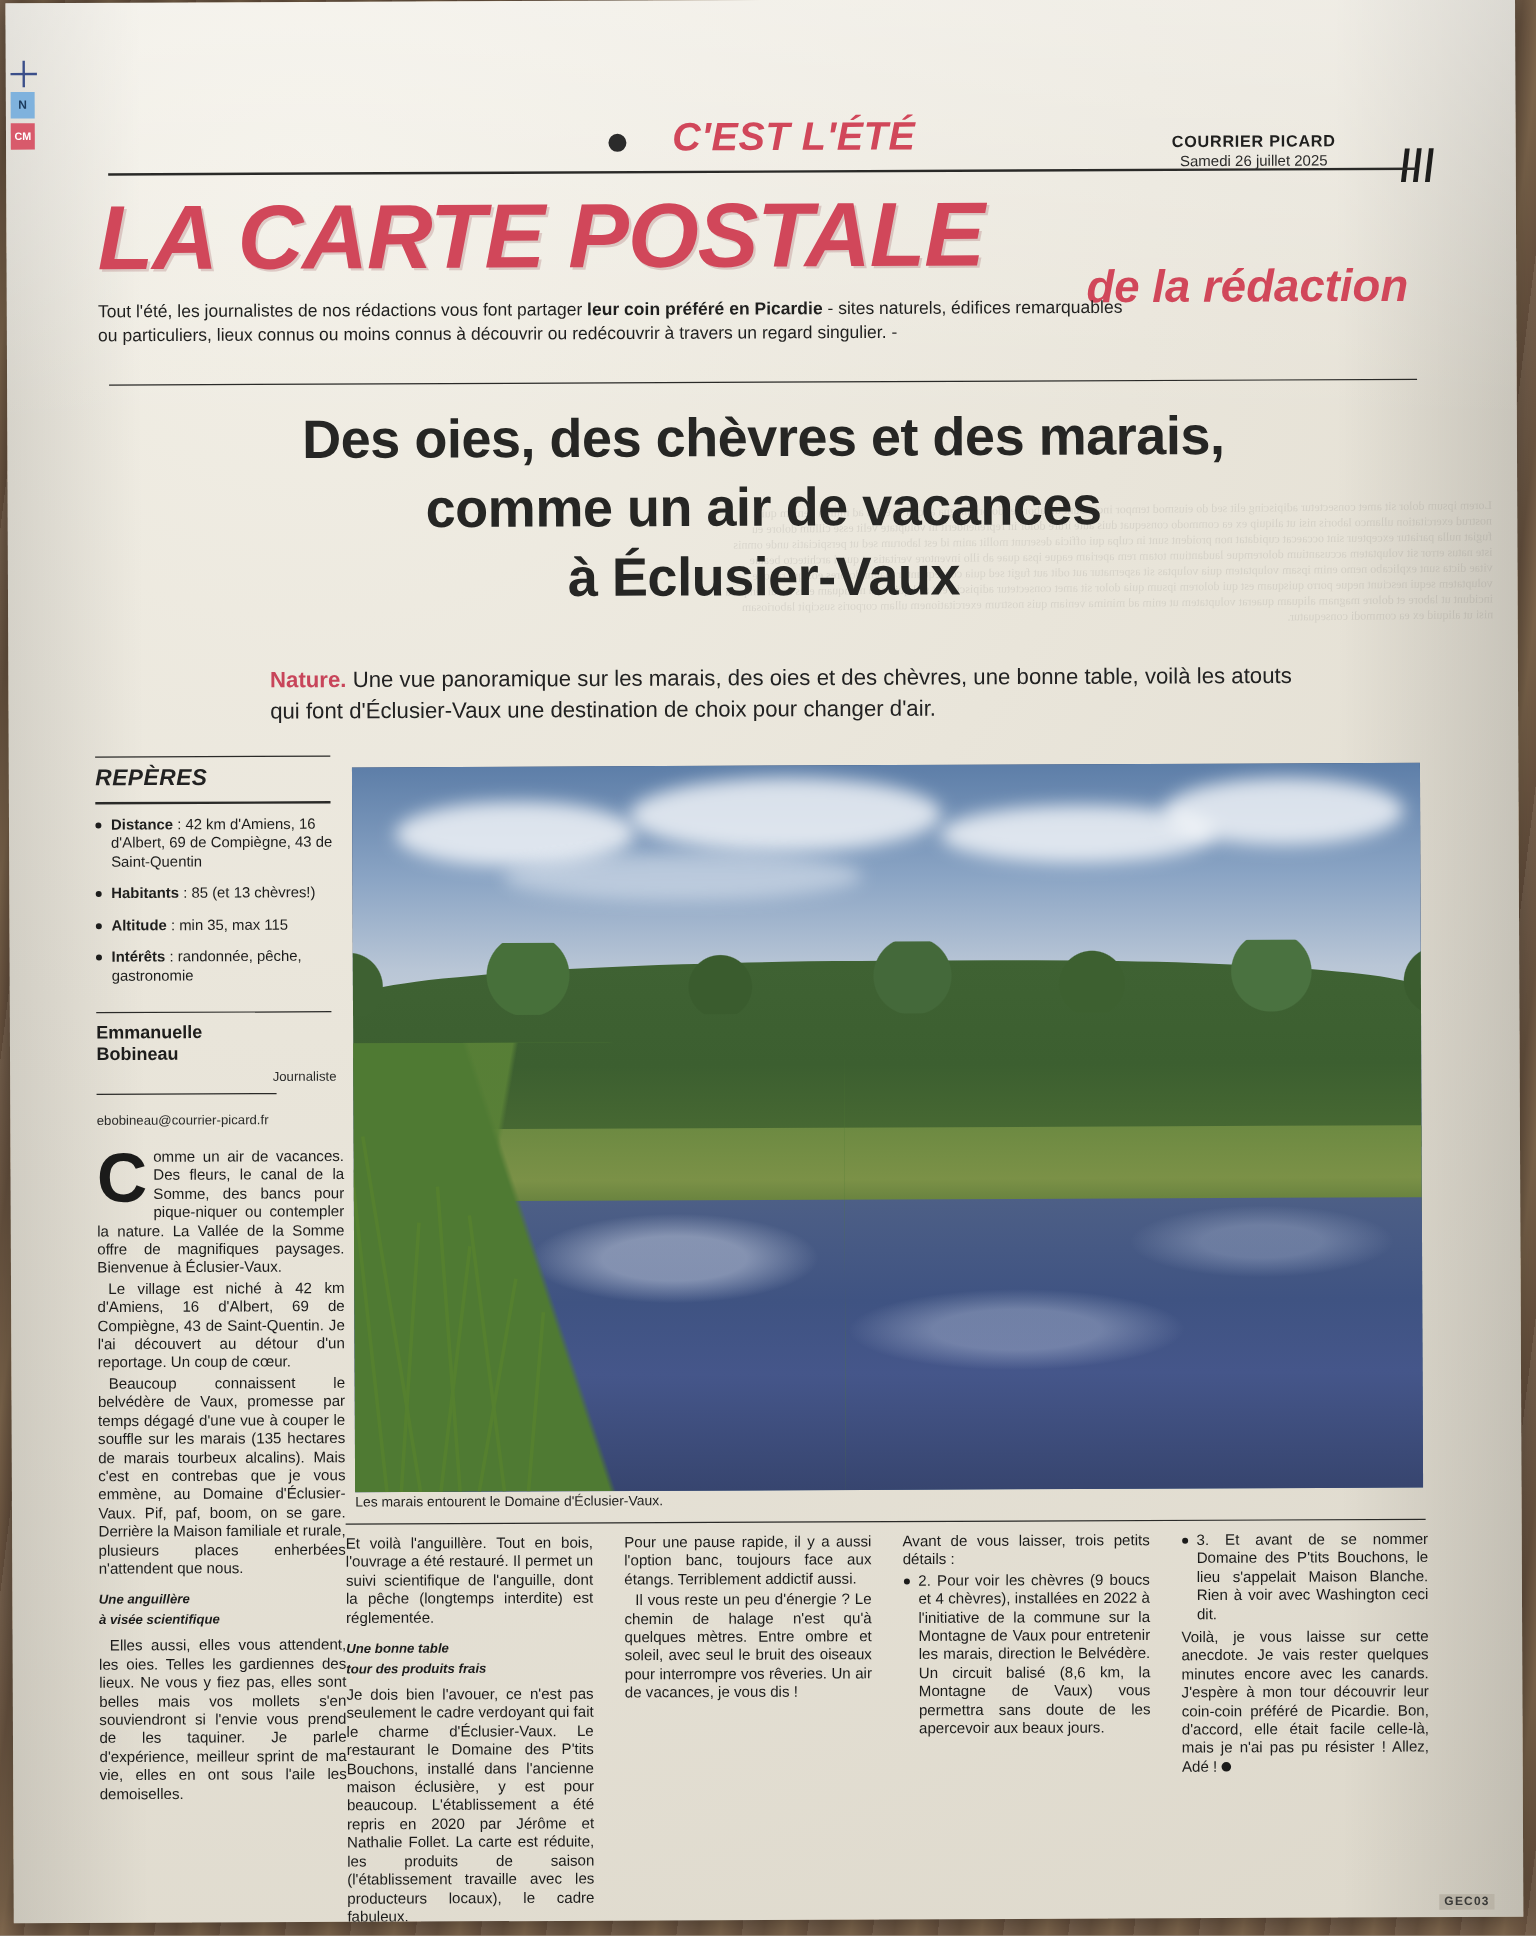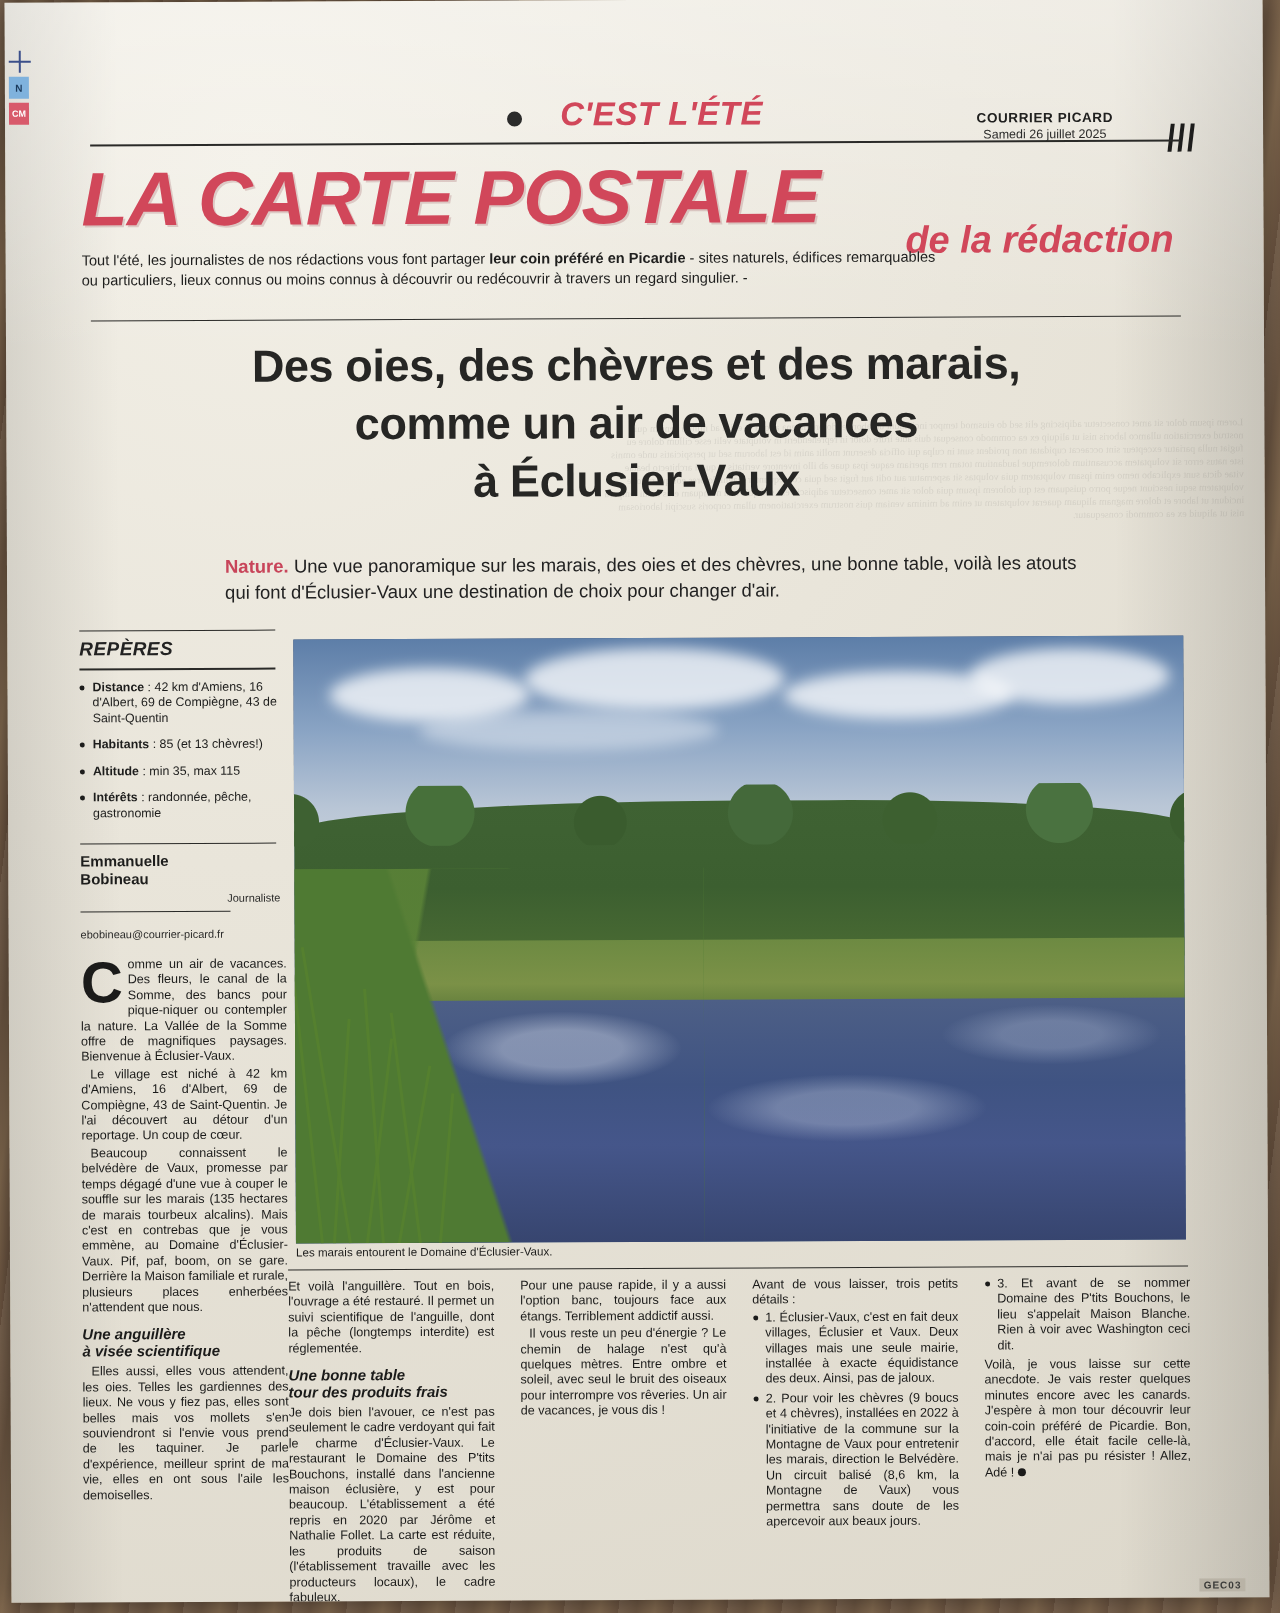--- a/index.html
+++ b/index.html
@@ -146,21 +146,21 @@
     font-size:12.6px;line-height:15.4px;color:#1b1b1a;text-align:justify;
   }
   .leadcol p{margin:0 0 2px 0;text-indent:9px;}
   .leadcol p.first{text-indent:0;}
   .dropcap{
     float:left;font-family:"Liberation Sans",sans-serif;font-weight:bold;
     font-size:58px;line-height:46px;margin:2px 5px 0 0;color:#1b1b1a;
   }
   .subhead{
     font-family:"Liberation Sans",sans-serif;font-weight:bold;font-style:italic;
-    font-size:15px;line-height:17px;color:#1b1b1a;margin:10px 0 5px;text-indent:0;
+    font-size:11px;line-height:17px;color:#1b1b1a;margin:10px 0 5px;text-indent:0;
   }
 
   
   .photo{
     position:absolute;left:286px;top:638px;width:890px;height:604px;
     overflow:hidden;background:#35507a;
   }
   .sky{
     position:absolute;left:0;top:0;width:100%;height:40%;
     background:linear-gradient(180deg,#5d7ea8 0%,#8aa4c4 38%,#b9c6d6 70%,#cfd6dd 100%);
@@ -364,21 +364,20 @@
         </div>
 
         <div class="col col2">
           <p class="noind">Pour une pause rapide, il y a aussi l'option banc, toujours face aux étangs. Terriblement addictif aussi.</p>
           <p>Il vous reste un peu d'énergie ? Le chemin de halage n'est qu'à quelques mètres. Entre ombre et soleil, avec seul le bruit des oiseaux pour interrompre vos rêveries. Un air de vacances, je vous dis !</p>
         </div>
 
         <div class="col col3">
           <p class="noind">Avant de vous laisser, trois petits détails :</p>
           <ul class="numlist">
-            <li>1. Éclusier-Vaux, c'est en fait deux villages, Éclusier et Vaux. Deux villages mais une seule mairie, installée à exacte équidistance des deux. Ainsi, pas de jaloux.</li>
             <li>2. Pour voir les chèvres (9 boucs et 4 chèvres), installées en 2022 à l'initiative de la commune sur la Montagne de Vaux pour entretenir les marais, direction le Belvédère. Un circuit balisé (8,6 km, la Montagne de Vaux) vous permettra sans doute de les apercevoir aux beaux jours.</li>
           </ul>
         </div>
 
         <div class="col col4">
           <ul class="numlist">
             <li>3. Et avant de se nommer Domaine des P'tits Bouchons, le lieu s'appelait Maison Blanche. Rien à voir avec Washington ceci dit.</li>
           </ul>
           <p class="noind"><span>Voilà, je vous laisse sur cette anecdote. Je vais rester quelques minutes encore avec les canards. J'espère à mon tour découvrir leur coin-coin préféré de Picardie. Bon, d'accord, elle était facile celle-là, mais je n'ai pas pu résister ! Allez, Adé !</span><span class="endmark"></span></p>
         </div>

